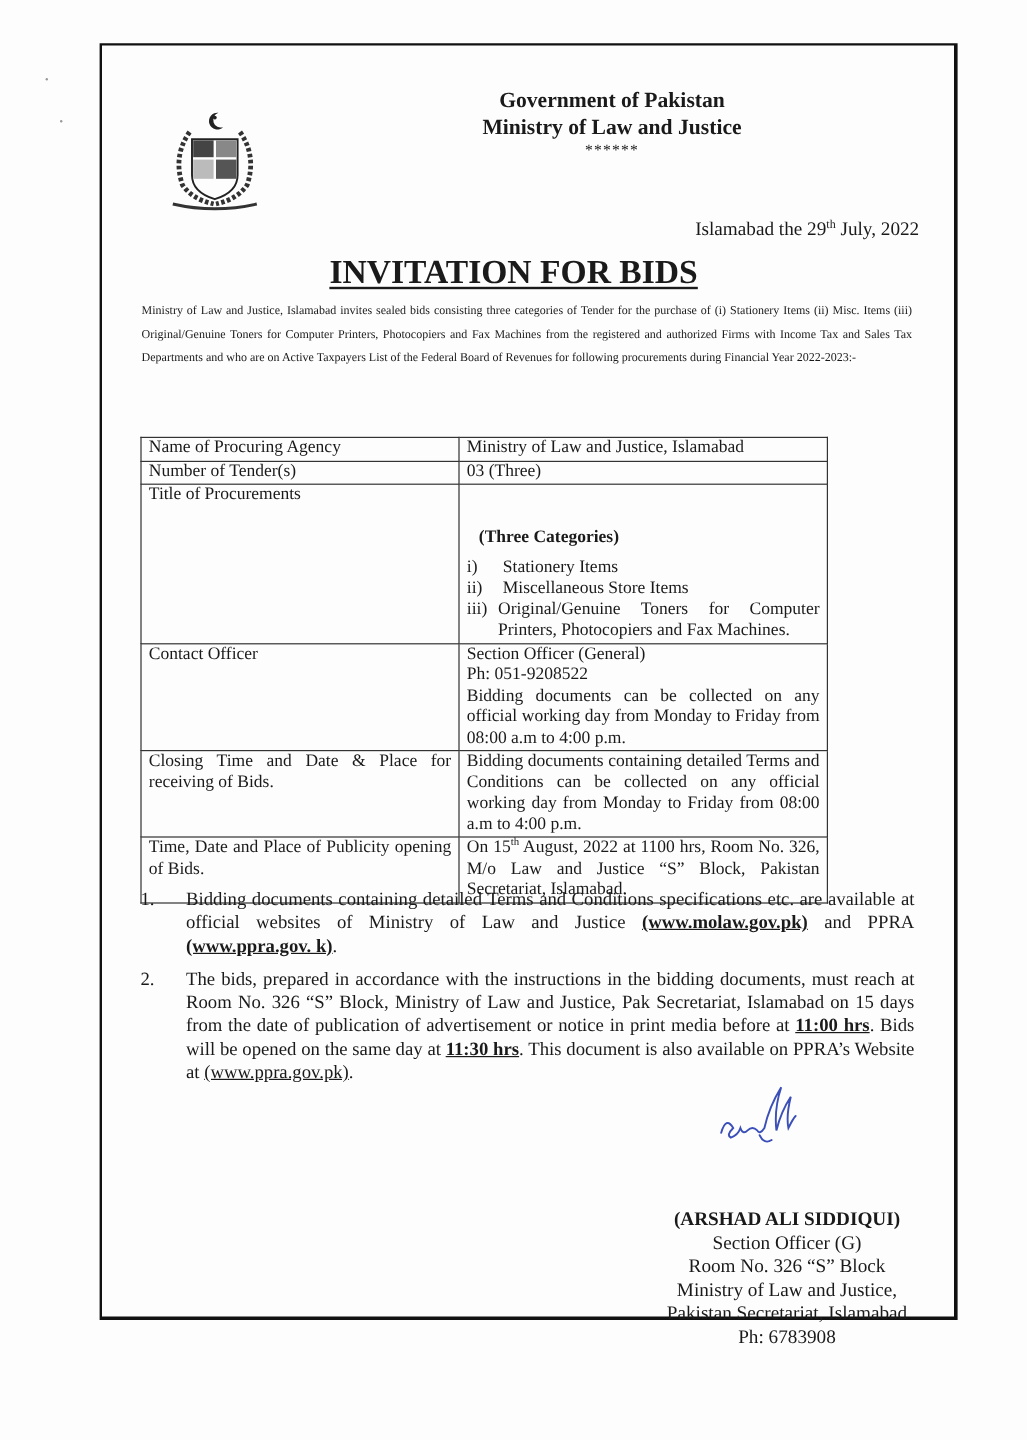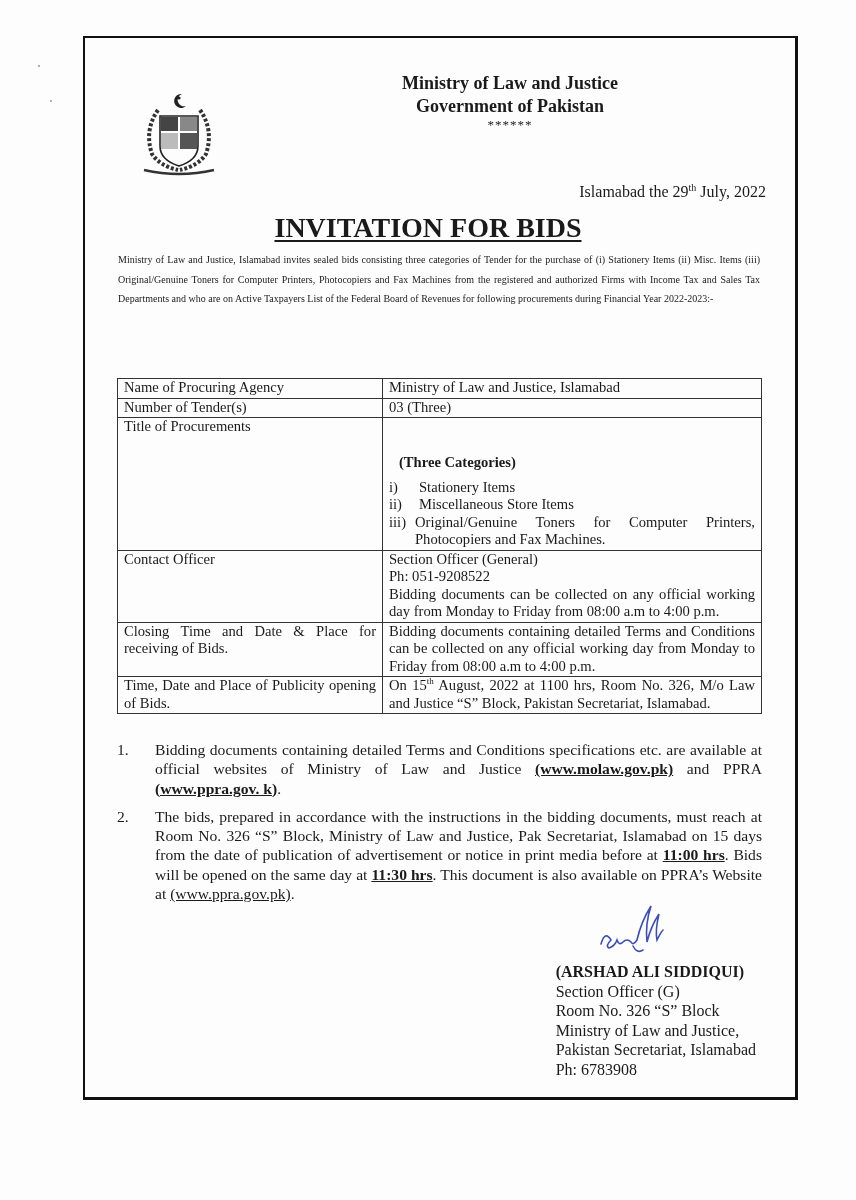--- a/index.html
+++ b/index.html
@@ -12,38 +12,38 @@
     border: 2px solid #111; border-right-width: 3px; border-bottom-width: 3px; box-sizing: border-box;
   }
   .emblem { position: absolute; left: 130px; top: 88px; width: 98px; height: 92px; }
   .hdr { position: absolute; left: 330px; top: 72px; width: 360px; text-align: center; font-weight: bold; font-size: 18px; line-height: 23px; }
   .hdr .stars { font-weight: normal; font-size: 13px; line-height: 14px; letter-spacing: 1px; }
   .date { position: absolute; right: 90px; top: 183px; font-size: 16px; }
   .date sup { font-size: 10px; }
   .title { position: absolute; left: 0; width: 856px; top: 212px; text-align: center; font-weight: bold; font-size: 28px; }
   .title span { text-decoration: underline; text-decoration-thickness: 2px; text-underline-offset: 3px; }
   .intro { position: absolute; left: 118px; width: 642px; top: 250px; font-size: 10px; line-height: 19.6px; text-align: justify; }
-  table.spec { position: absolute; left: 117px; top: 378px; width: 645px; border-collapse: collapse; font-size: 14.6px; line-height: 17.5px; }
+  table.spec { position: absolute; left: 117px; top: 364px; width: 573px; border-collapse: collapse; font-size: 14.6px; line-height: 17.5px; }
   table.spec td { border: 1px solid #333; vertical-align: top; padding: 0 6px 1px 6px; }
   table.spec td.k { width: 252px; }
   table.spec td.j { text-align: justify; }
   .cat-head { font-weight: bold; padding-left: 10px; margin-bottom: 7px; margin-top: 36px; }
   .cat { display: flex; }
   .cat .num { width: 30px; flex: none; }
   .cat .txt { text-align: justify; flex: 1; }
   .cat.last .num { width: 26px; }
   sup { font-size: 9px; line-height: 0; }
   .points { position: absolute; left: 117px; width: 645px; top: 740px; font-size: 15.6px; line-height: 19.3px; }
   .pt { display: flex; margin-bottom: 9px; }
   .pt .n { width: 38px; flex: none; }
   .pt .b { flex: 1; text-align: justify; }
   .ul-b { font-weight: bold; text-decoration: underline; }
   .ul { text-decoration: underline; }
   .sig { position: absolute; left: 595px; top: 900px; width: 90px; height: 60px; }
-  .signer { position: absolute; right: 100px; top: 962px; text-align: left; font-size: 16px; line-height: 19.5px; }
+  .signer { position: absolute; right: 100px; top: 1007px; text-align: center; font-size: 16px; line-height: 19.5px; }
   .signer .name { font-weight: bold; }
   .speck { position: absolute; width: 2px; height: 2px; background: #999; border-radius: 1px; }
 </style>
 </head>
 <body>
 
 <div class="speck" style="left:38px;top:65px"></div>
 <div class="speck" style="left:50px;top:100px"></div>
 
 <div class="frame"></div>
@@ -54,22 +54,22 @@
   <path d="M30 28 h38 v30 q0 14 -19 20 q-19 -6 -19 -20z" fill="none" stroke="#222" stroke-width="1.6"></path>
   <rect x="31" y="29" width="17" height="14" fill="#444"></rect>
   <rect x="50" y="29" width="17" height="14" fill="#888"></rect>
   <rect x="31" y="45" width="17" height="16" fill="#bbb"></rect>
   <rect x="50" y="45" width="17" height="16" fill="#555"></rect>
   <path d="M28 22 q-14 20 -6 44 q8 12 26 16 M70 22 q14 20 6 44 q-8 12 -26 16" fill="none" stroke="#333" stroke-width="4" stroke-dasharray="3 2"></path>
   <path d="M14 82 q35 8 70 0" fill="none" stroke="#333" stroke-width="2.5"></path>
 </svg>
 
 <div class="hdr">
+  <div>Government of Pakistan</div>
   <div>Ministry of Law and Justice</div>
-  <div>Government of Pakistan</div>
   <div class="stars">******</div>
 </div>
 
 <div class="date"><span>Islamabad the 29</span><sup>th</sup><span> July, 2022</span></div>
 
 <div class="title"><span>INVITATION FOR BIDS</span></div>
 
 <div class="intro">Ministry of Law and Justice, Islamabad invites sealed bids consisting three categories of Tender for the purchase of (i) Stationery Items (ii) Misc. Items (iii) Original/Genuine Toners for Computer Printers, Photocopiers and Fax Machines from the registered and authorized Firms with Income Tax and Sales Tax Departments and who are on Active Taxpayers List of the Federal Board of Revenues for following procurements during Financial Year 2022-2023:-</div>
 
 <table class="spec">

